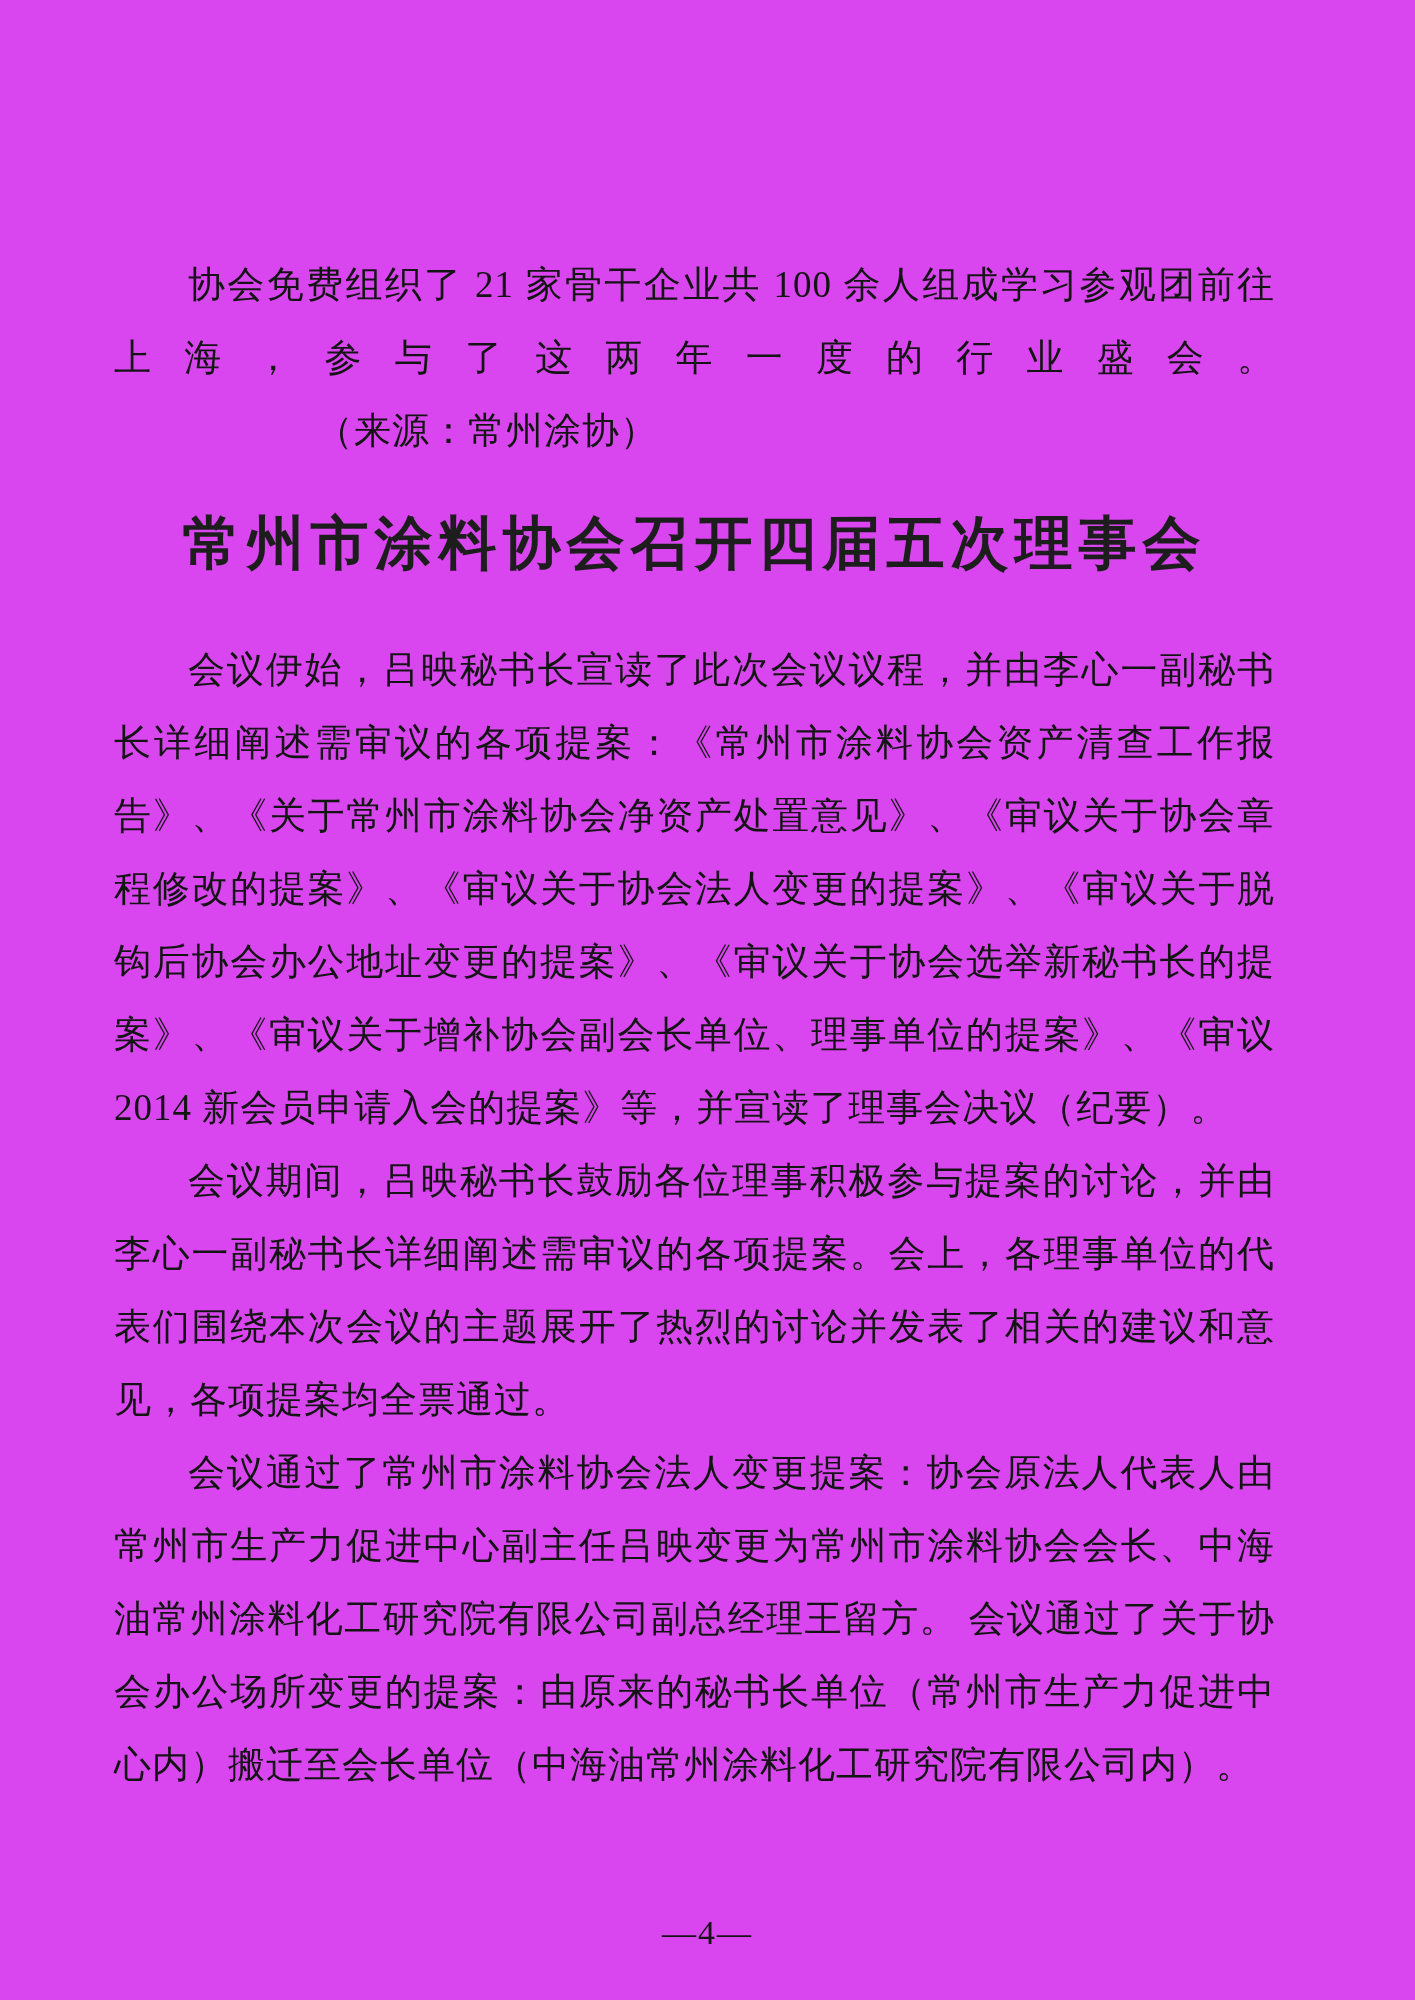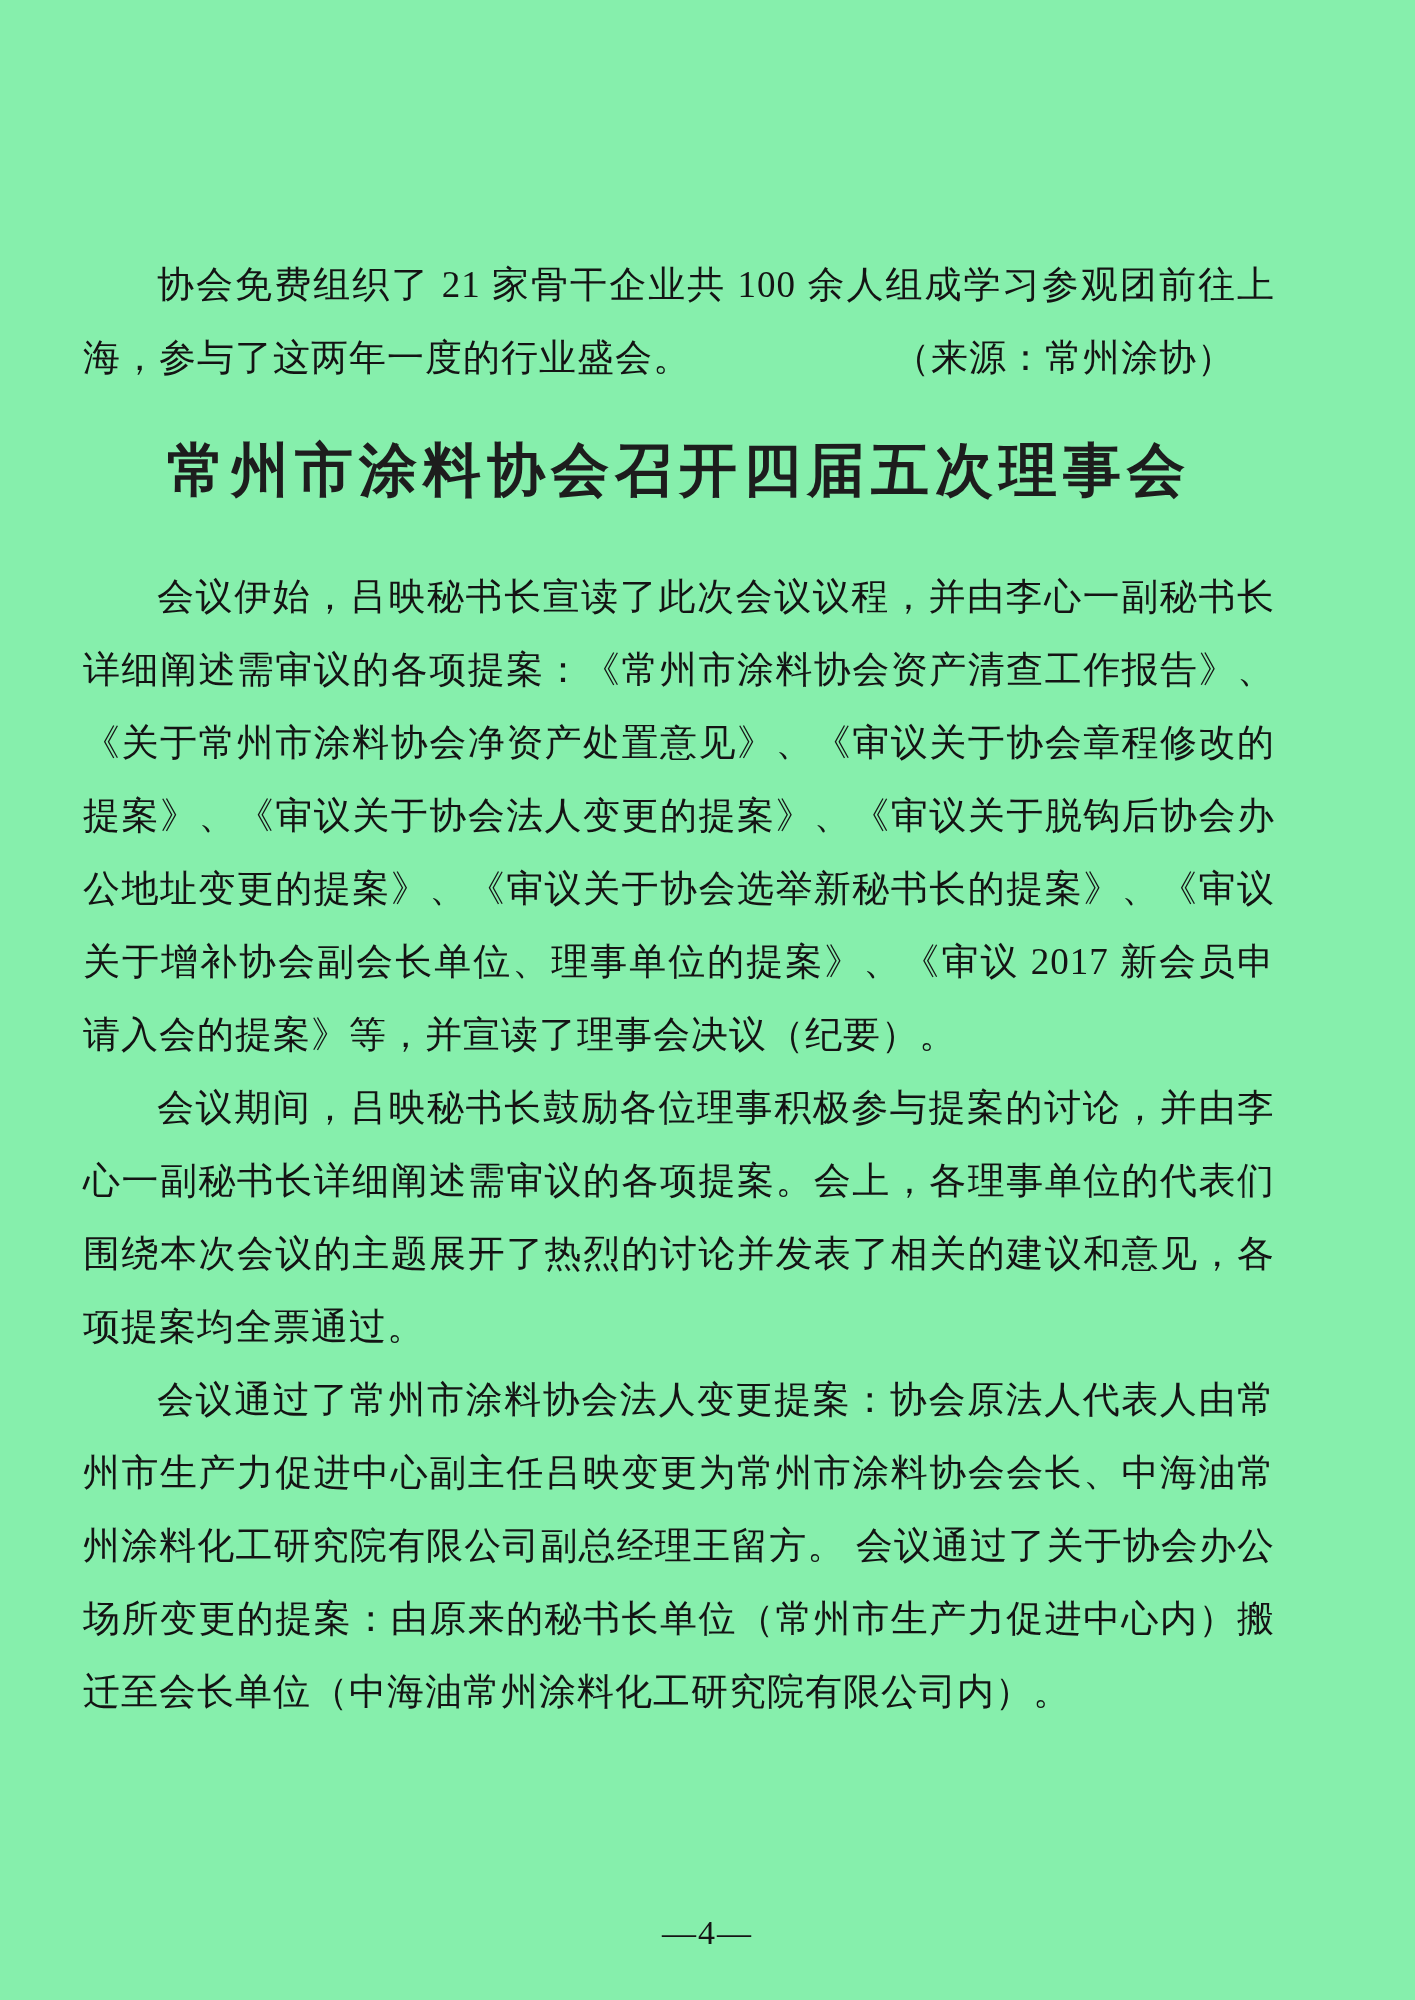--- a/index.html
+++ b/index.html
@@ -5,23 +5,23 @@
   html, body {
     margin: 0;
     padding: 0;
     background: #ffffff;
   }
   .page {
     position: relative;
     width: 1415px;
     height: 2000px;
     margin: 0 auto;
-    background: #86efac;
+    background: #d946ef;
     box-sizing: border-box;
-    padding: 248px 140px 0 83px;
+    padding: 248px 140px 0 114px;
     font-family: "Liberation Serif", "DejaVu Serif", serif;
     color: #141414;
     overflow: hidden;
   }
   .body-text {
     font-size: 37px;
     line-height: 73px;
     letter-spacing: 1px;
     text-align: justify;
   }
@@ -62,20 +62,20 @@
 </head>
 <body>
 
 <div class="page">
 
   <p class="intro-para body-text"><span>协会免费组织了 21 家骨干企业共 100 余人组成学习参观团前往上海，参与了这两年一度的行业盛会。</span><span class="source-ref">（来源：常州涂协）</span></p>
 
   <h1 class="article-title">常州市涂料协会召开四届五次理事会</h1>
 
   <div class="article-body body-text">
-    <p class="para">会议伊始，吕映秘书长宣读了此次会议议程，并由李心一副秘书长详细阐述需审议的各项提案：《常州市涂料协会资产清查工作报告》、《关于常州市涂料协会净资产处置意见》、《审议关于协会章程修改的提案》、《审议关于协会法人变更的提案》、《审议关于脱钩后协会办公地址变更的提案》、《审议关于协会选举新秘书长的提案》、《审议关于增补协会副会长单位、理事单位的提案》、《审议 2017 新会员申请入会的提案》等，并宣读了理事会决议（纪要）。</p>
+    <p class="para">会议伊始，吕映秘书长宣读了此次会议议程，并由李心一副秘书长详细阐述需审议的各项提案：《常州市涂料协会资产清查工作报告》、《关于常州市涂料协会净资产处置意见》、《审议关于协会章程修改的提案》、《审议关于协会法人变更的提案》、《审议关于脱钩后协会办公地址变更的提案》、《审议关于协会选举新秘书长的提案》、《审议关于增补协会副会长单位、理事单位的提案》、《审议 2014 新会员申请入会的提案》等，并宣读了理事会决议（纪要）。</p>
     <p class="para">会议期间，吕映秘书长鼓励各位理事积极参与提案的讨论，并由李心一副秘书长详细阐述需审议的各项提案。会上，各理事单位的代表们围绕本次会议的主题展开了热烈的讨论并发表了相关的建议和意见，各项提案均全票通过。</p>
     <p class="para">会议通过了常州市涂料协会法人变更提案：协会原法人代表人由常州市生产力促进中心副主任吕映变更为常州市涂料协会会长、中海油常州涂料化工研究院有限公司副总经理王留方。 会议通过了关于协会办公场所变更的提案：由原来的秘书长单位（常州市生产力促进中心内）搬迁至会长单位（中海油常州涂料化工研究院有限公司内）。</p>
   </div>
 
   <div class="page-footer">—4—</div>
 
 </div>
 
 </body></html>

